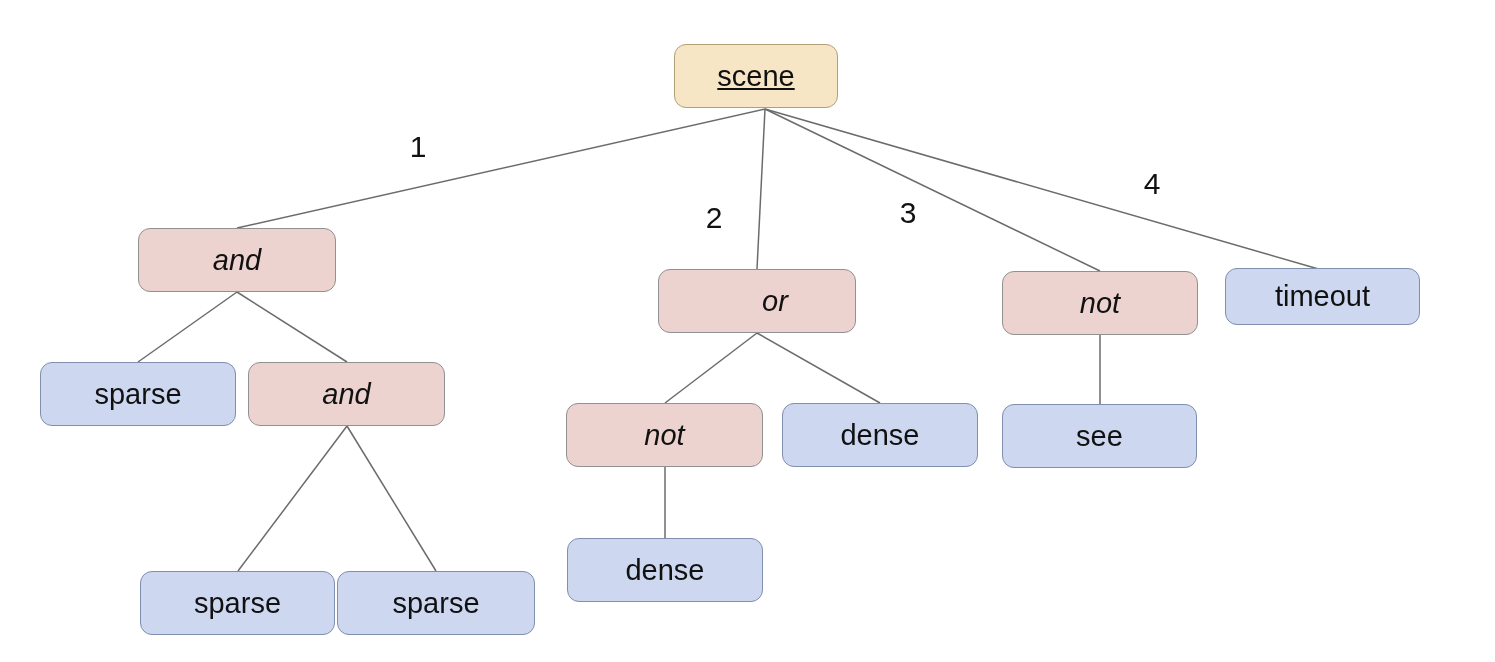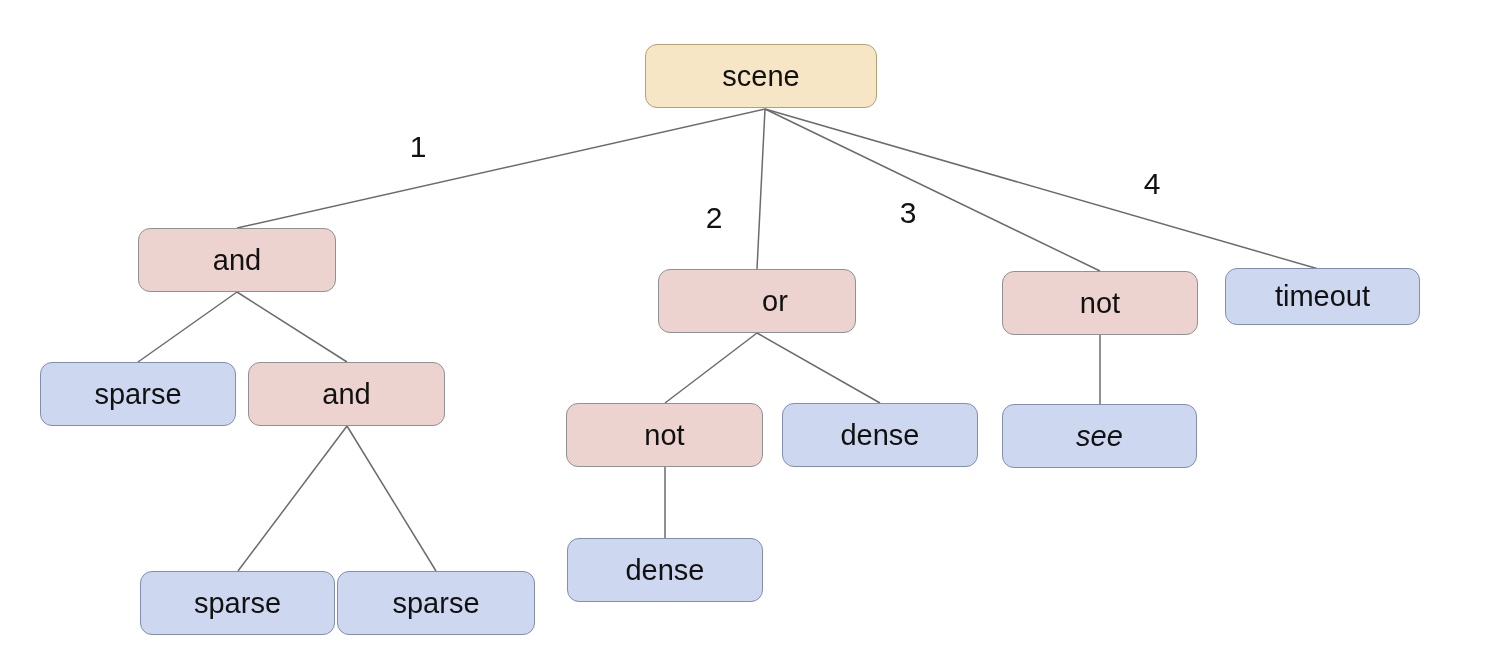--- a/index.html
+++ b/index.html
@@ -44,20 +44,21 @@
     background:#eee;
     white-space:nowrap;
   }
   .node-root{
     background:var(--root-fill);
     border-color:var(--root-border);
   }
   .node-operator{
     background:var(--op-fill);
     border-color:var(--op-border);
+    font-style:italic;
   }
   .node-leaf{
     background:var(--leaf-fill);
     border-color:var(--leaf-border);
   }
   .edge-label{
     position:absolute;
     transform:translate(-50%,-50%);
     font-size:30px;
     color:var(--text-color);
@@ -82,27 +83,27 @@
     <line x1="757" y1="333" x2="880" y2="403"></line>
     <line x1="665" y1="467" x2="665" y2="538"></line>
     <line x1="1100" y1="335" x2="1100" y2="404"></line>
   </svg>
 
   <div class="edge-label" style="left:418px;top:147px;">1</div>
   <div class="edge-label" style="left:714px;top:218px;">2</div>
   <div class="edge-label" style="left:908px;top:213px;">3</div>
   <div class="edge-label" style="left:1152px;top:184px;">4</div>
 
-  <div class="node node-root" style="left:645px;  top:44px;  width:232px; height:64px;">scene</div>
+  <div class="node node-root" style="left:674px;  top:44px;  width:164px; height:64px;text-decoration:underline;">scene</div>
   <div class="node node-operator" style="left:138px;  top:228px; width:198px; height:64px;">and</div>
   <div class="node node-operator" style="left:658px;  top:269px; width:198px; height:64px;padding-left:36px;">or</div>
   <div class="node node-operator" style="left:1002px; top:271px; width:196px; height:64px;">not</div>
   <div class="node node-leaf" style="left:1225px; top:268px; width:195px; height:57px;">timeout</div>
   <div class="node node-leaf" style="left:40px;   top:362px; width:196px; height:64px;">sparse</div>
   <div class="node node-operator" style="left:248px;  top:362px; width:197px; height:64px;">and</div>
   <div class="node node-leaf" style="left:140px;  top:571px; width:195px; height:64px;">sparse</div>
   <div class="node node-leaf" style="left:337px;  top:571px; width:198px; height:64px;">sparse</div>
   <div class="node node-operator" style="left:566px;  top:403px; width:197px; height:64px;">not</div>
   <div class="node node-leaf" style="left:782px;  top:403px; width:196px; height:64px;">dense</div>
   <div class="node node-leaf" style="left:567px;  top:538px; width:196px; height:64px;">dense</div>
-  <div class="node node-leaf" style="left:1002px; top:404px; width:195px; height:64px;font-style:italic;">see</div>
+  <div class="node node-leaf" style="left:1002px; top:404px; width:195px; height:64px;">see</div>
 
 </div>
 
 </body></html>

